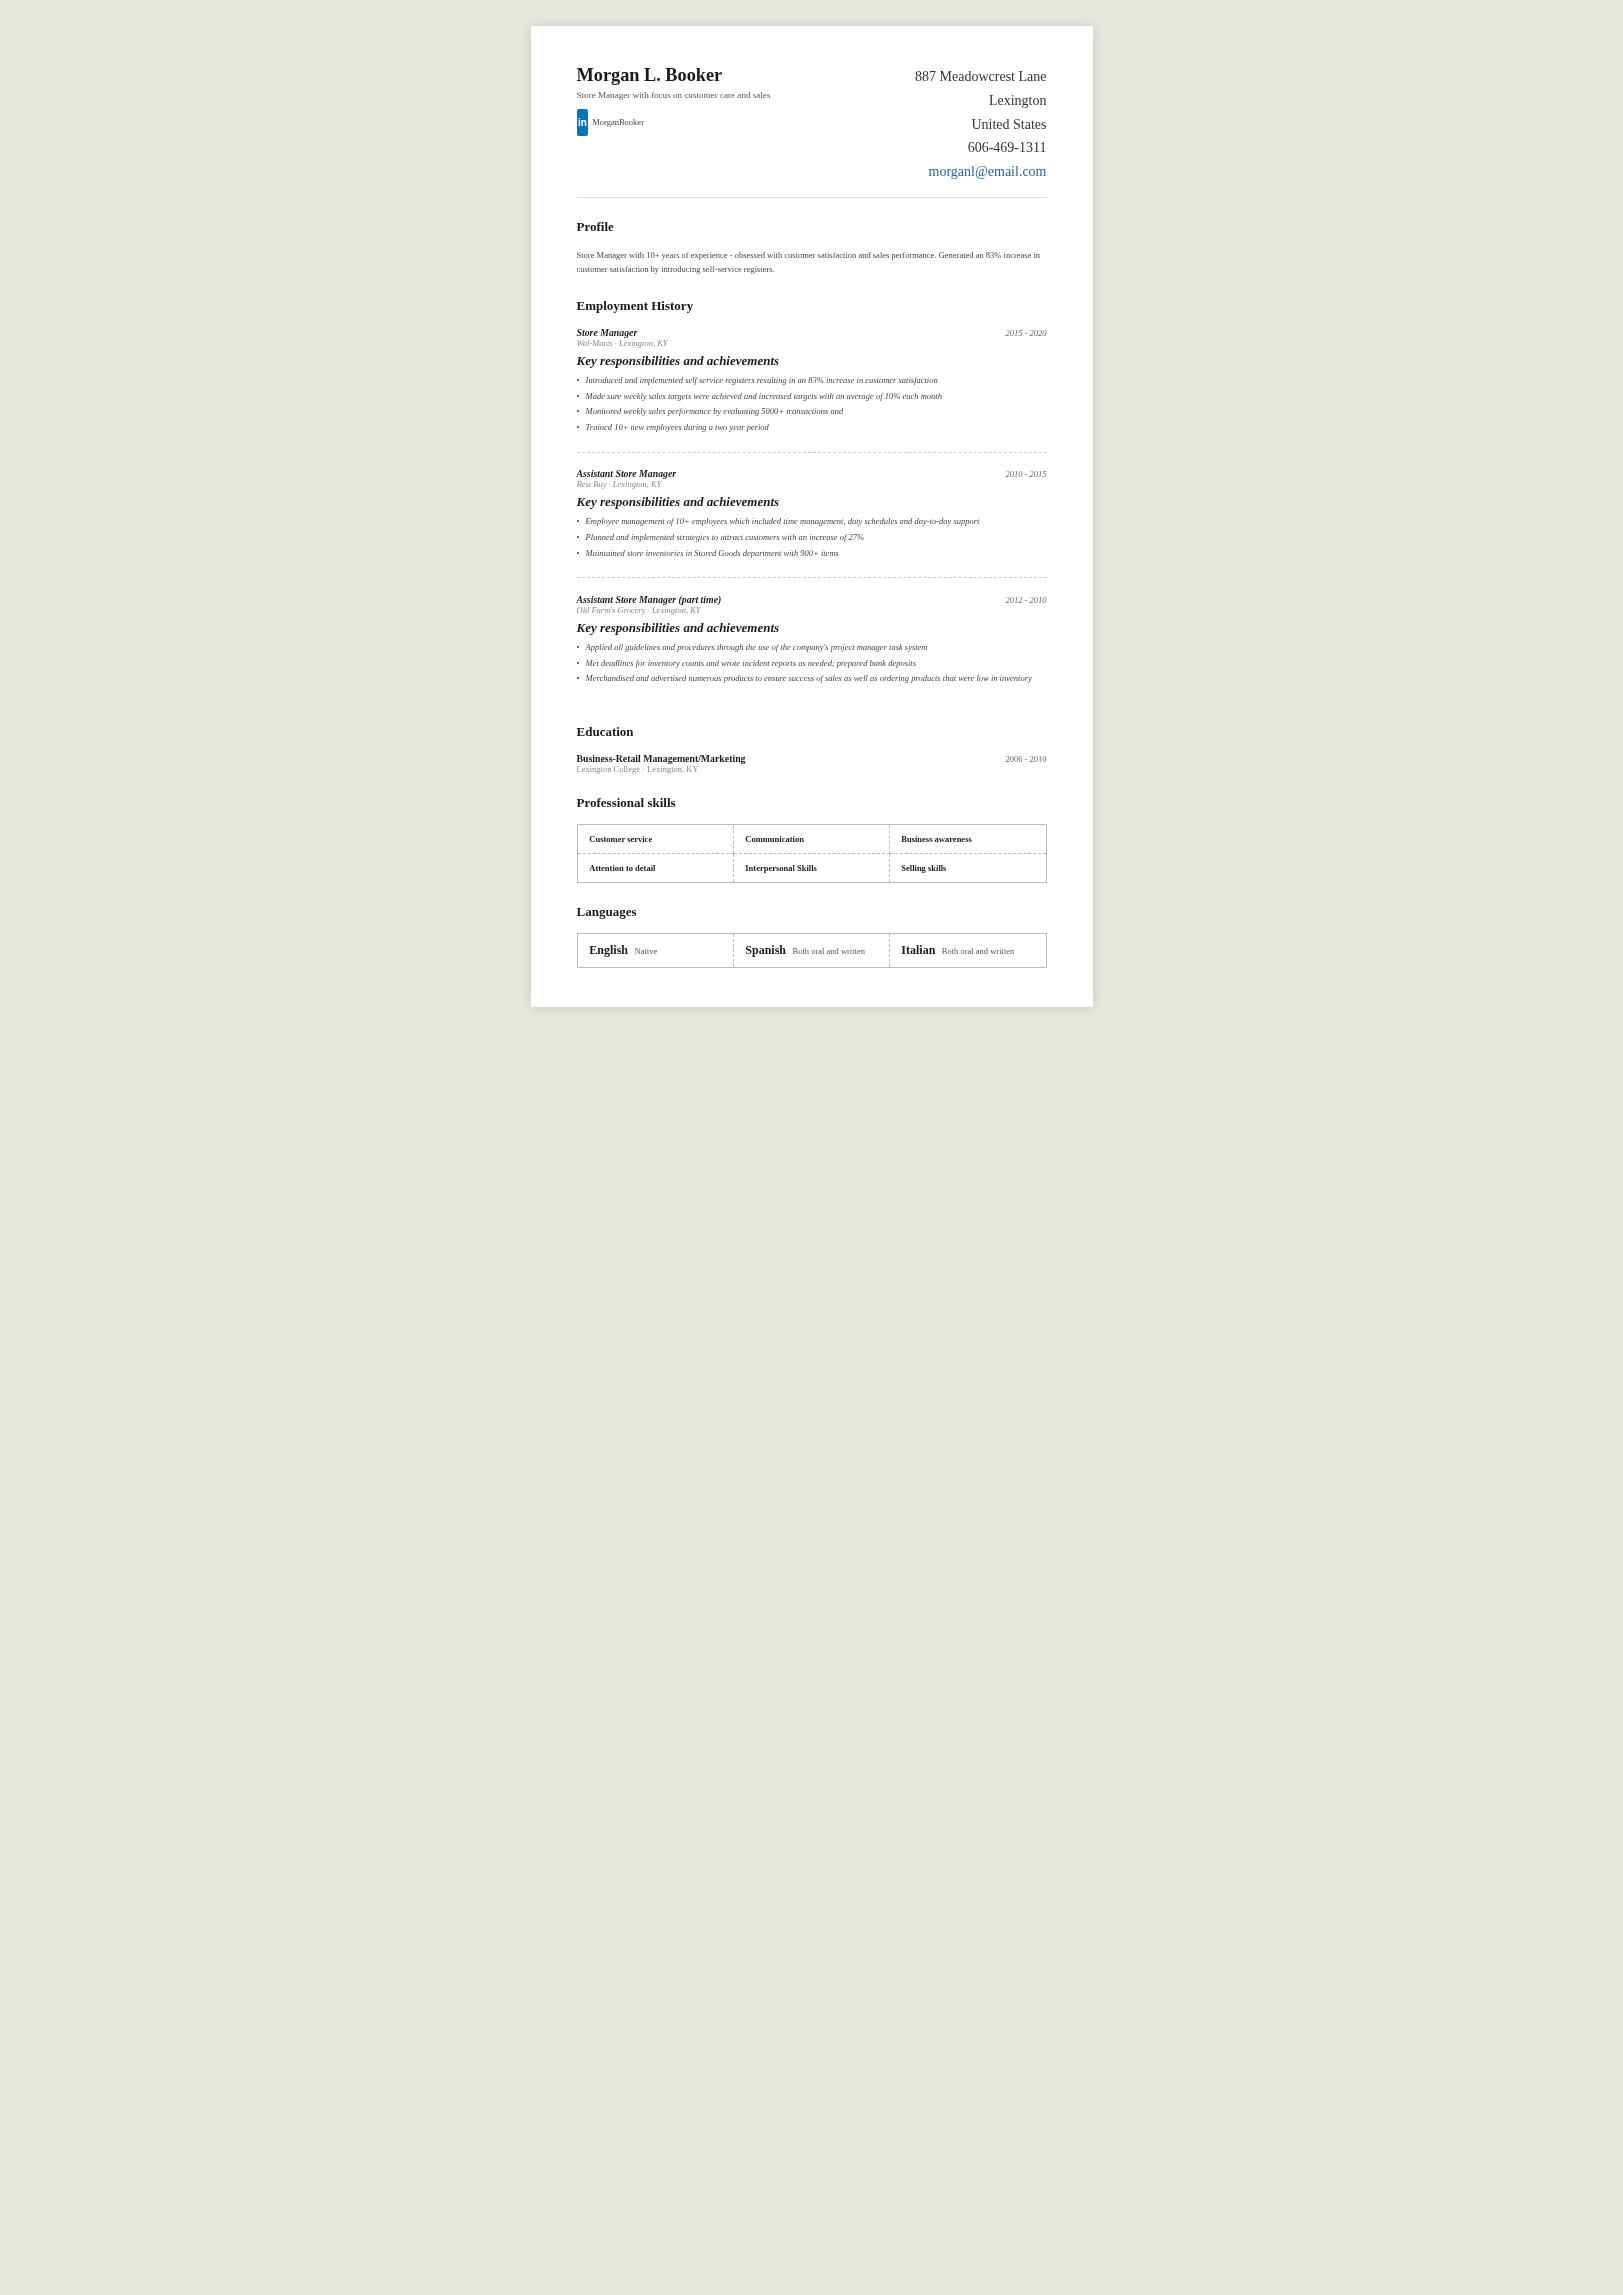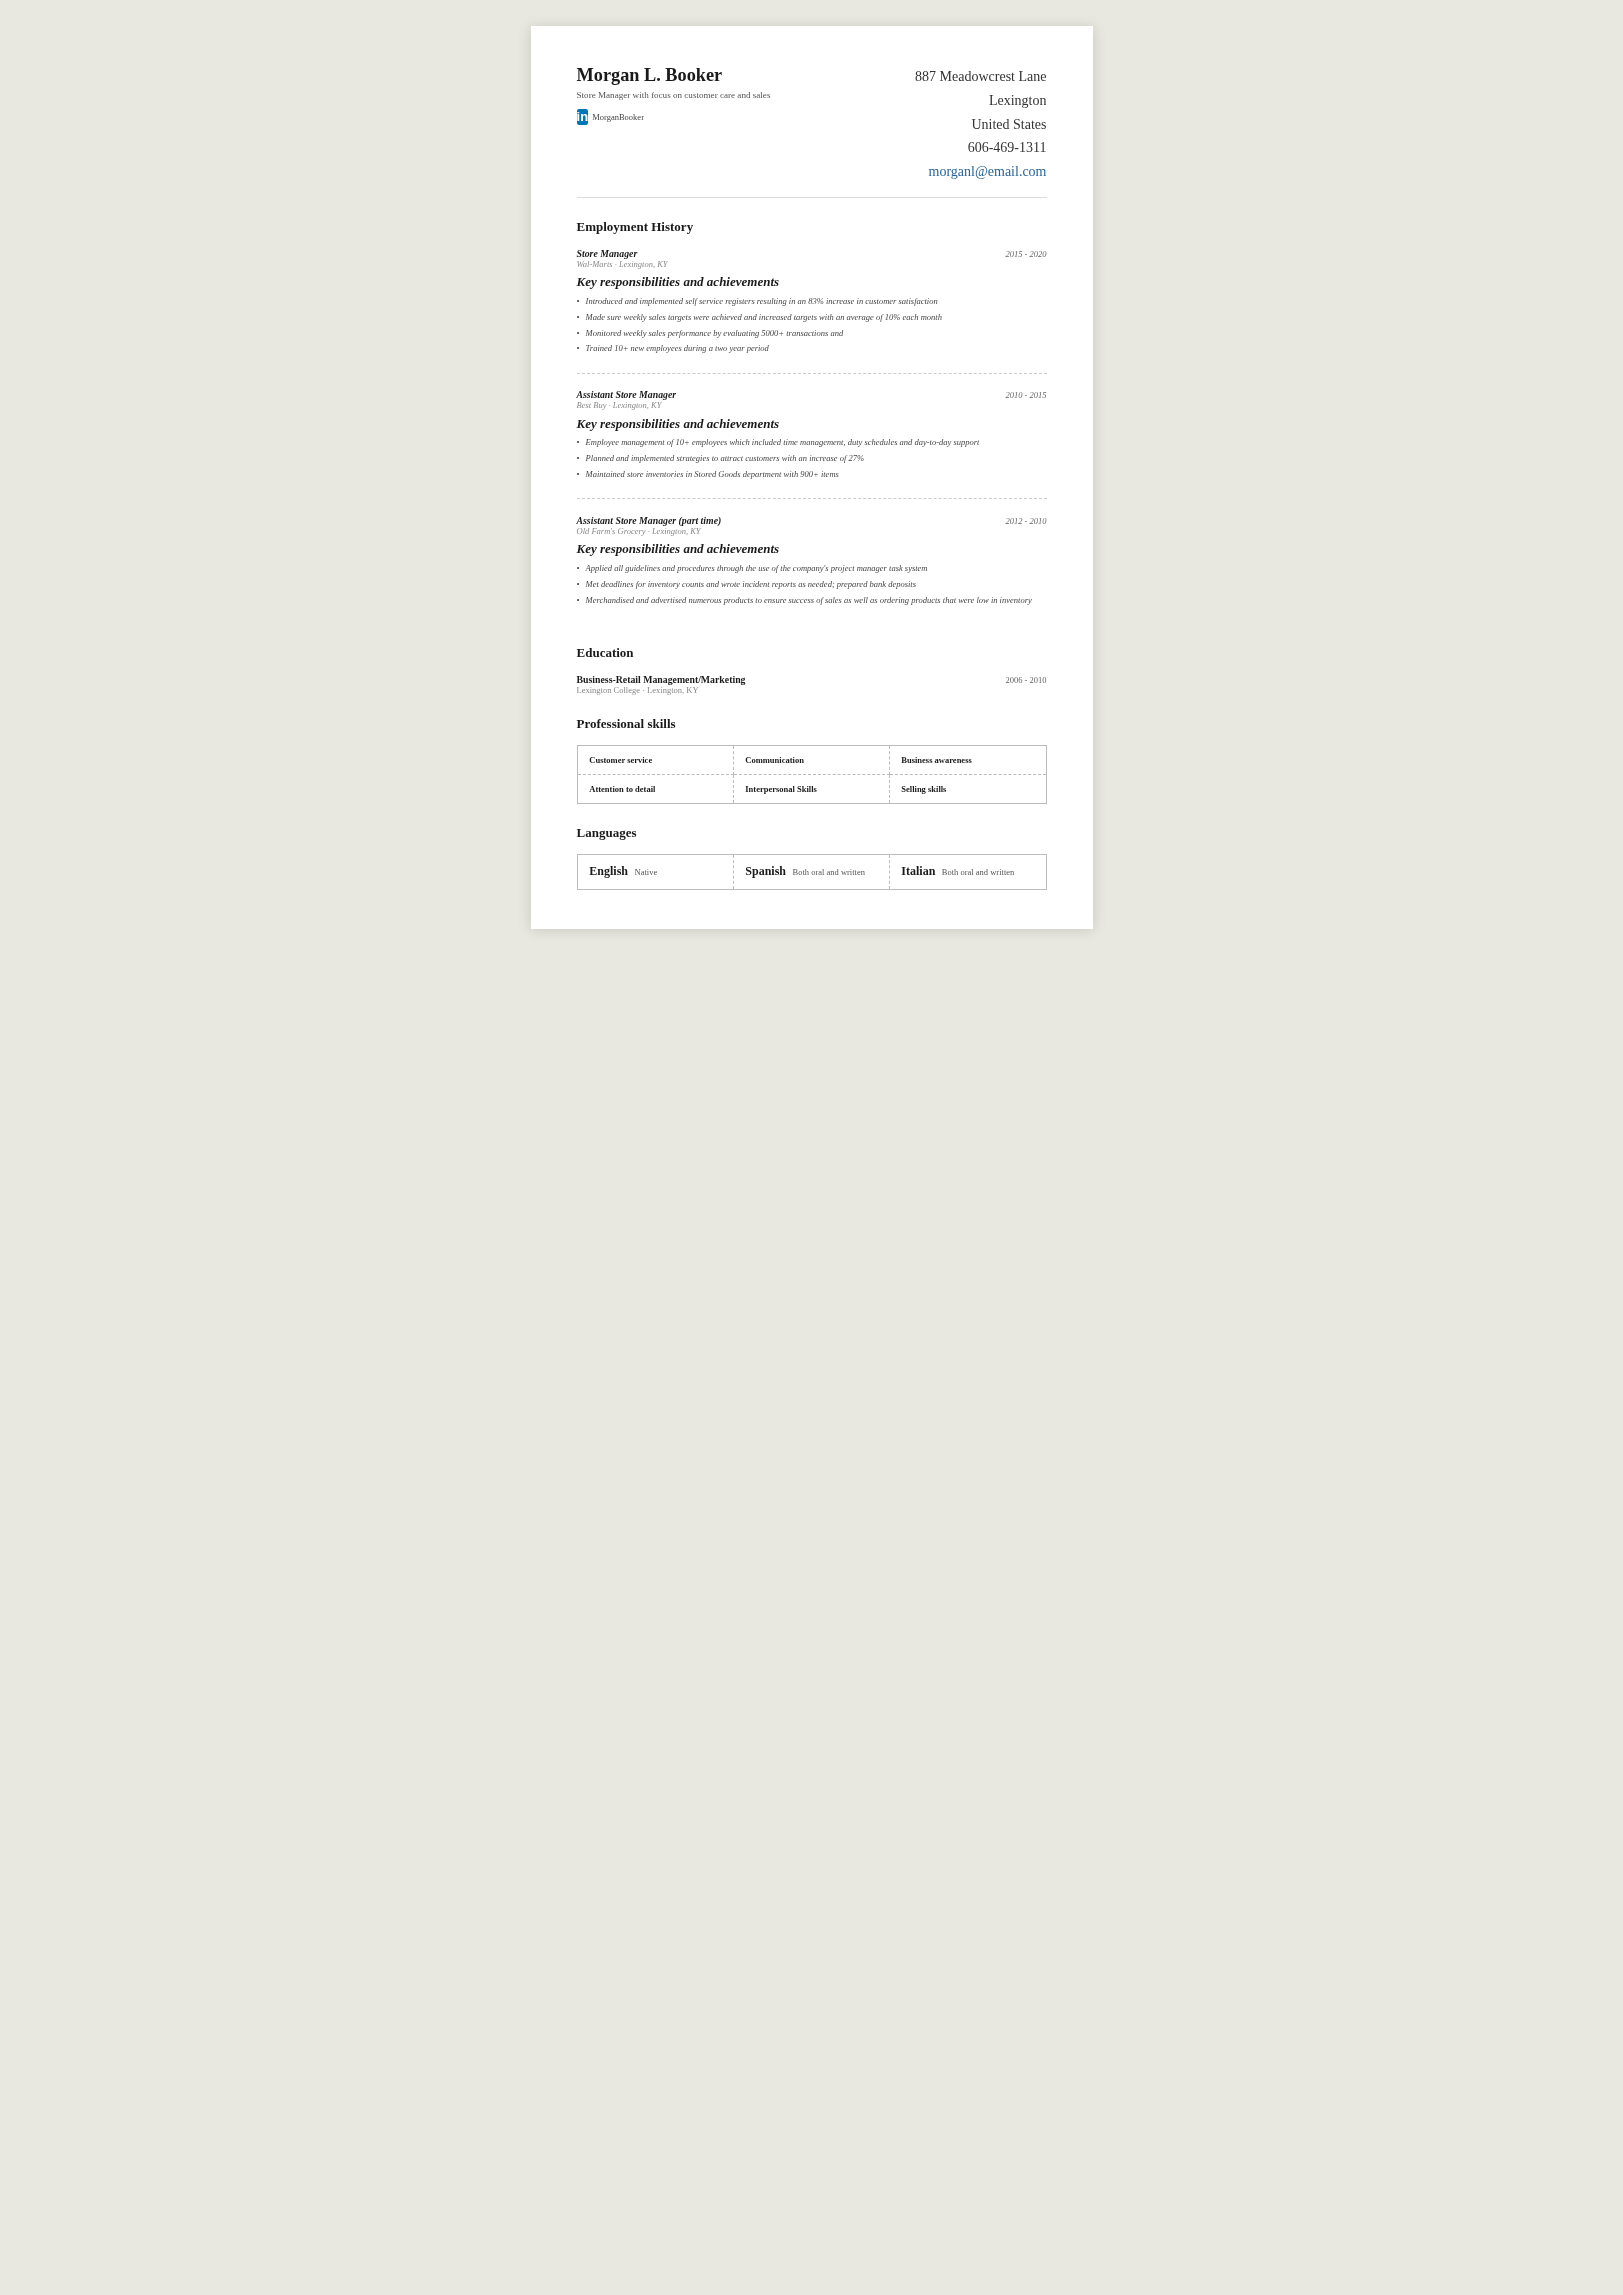--- a/index.html
+++ b/index.html
@@ -47,24 +47,24 @@
     }
     .linkedin {
       display: flex;
       align-items: center;
       gap: 3.9px;
       font-size: 8.5px;
       color: #444;
     }
     .linkedin-icon {
       width: 11.8px;
-      height: 16px;
+      height: 27px;
       background: #0077b5;
       color: white;
-      font-size: 13px;
+      font-size: 10px;
       font-weight: bold;
       display: inline-flex;
       align-items: center;
       justify-content: center;
       border-radius: 2px;
       font-family: Arial, sans-serif;
     }
     .email-link {
       color: #2a6496;
       text-decoration: none;
@@ -221,20 +221,24 @@
     </div>
     <div class="header-right">
       <div>887 Meadowcrest Lane</div>
       <div>Lexington</div>
       <div>United States</div>
       <div>606-469-1311</div>
       <a class="email-link" href="mailto:morganl@email.com">morganl@email.com</a>
     </div>
   </div>
 
+  <div class="section">
+    <div class="section-title">Profile</div>
+    <p class="profile-text">Store Manager with 10+ years of experience - obsessed with customer satisfaction and sales performance. Generated an 83% increase in customer satisfaction by introducing self-service registers.</p>
+  </div>
 
   <div class="section">
     <div class="section-title">Employment History</div>
     <div id="jobs-container">
         <div class="job">
       <div class="job-header">
         <div class="job-title">Store Manager</div>
         <div class="job-date">2015 - 2020</div>
       </div>
       <div class="job-company">Wal-Marts · Lexington, KY</div>

